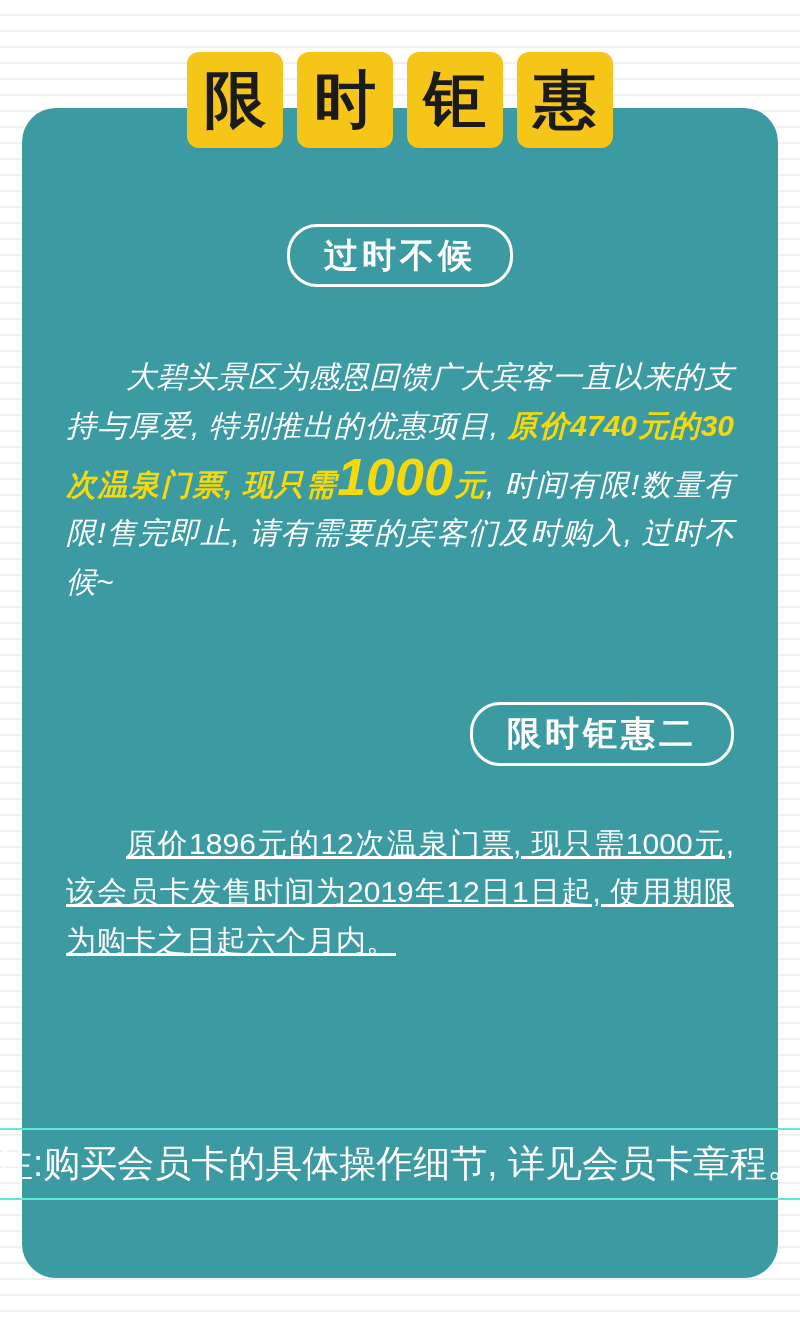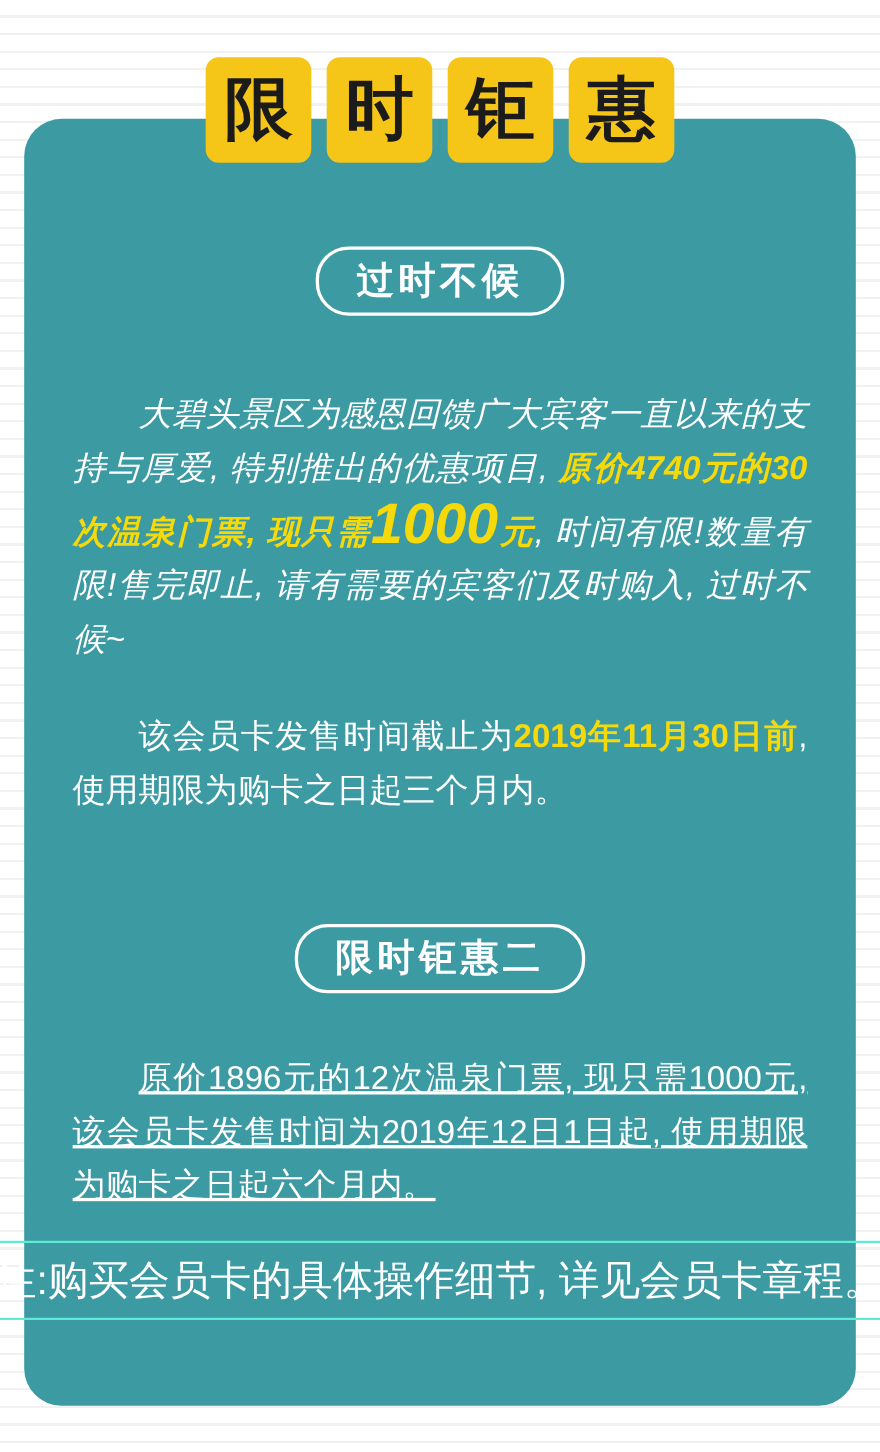--- a/index.html
+++ b/index.html
@@ -90,21 +90,21 @@
     border-radius: 30px;
     padding: 10px 34px;
     font-size: 34px;
     font-weight: bold;
     letter-spacing: 4px;
     color: #ffffff;
     line-height: 1.1;
     white-space: nowrap;
   }
   #section-one-pill-wrap { margin-top: 116px; }
-  #section-two-pill-wrap { margin-top: 96px; }
+  #section-two-pill-wrap { margin-top: 96px; justify-content: flex-end; }
 
   
   .para {
     font-size: 30px;
     line-height: 1.62;
     color: #ffffff;
     text-align: justify;
     margin: 0;
   }
   .para.indent { text-indent: 2em; }
@@ -149,21 +149,20 @@
 <div class="page">
 
   <div class="card">
     <div class="card-inner">
 
       <div class="pill-wrap" id="section-one-pill-wrap">
         <div class="pill">过时不候</div>
       </div>
 
       <p class="para indent" id="p1"><span>大碧头景区为感恩回馈广大宾客一直以来的支持与厚爱, 特别推出的优惠项目, </span><span class="hl">原价4740元的30次温泉门票, 现只需</span><span class="hl-big">1000</span><span class="hl">元</span><span>, 时间有限!数量有限!售完即止, 请有需要的宾客们及时购入, 过时不候~</span></p>
-      <p class="para indent" id="p2"><span>该会员卡发售时间截止为</span><span class="hl">2019年11月30日前</span><span>, 使用期限为购卡之日起三个月内。</span></p>
 
       <div class="pill-wrap" id="section-two-pill-wrap">
         <div class="pill">限时钜惠二</div>
       </div>
 
       <p class="para indent" id="p3"><span>原价1896元的12次温泉门票, 现只需1000元, 该会员卡发售时间为2019年12日1日起, 使用期限为购卡之日起六个月内。</span></p>
 
       <div class="note-wrap">
         <div class="note">注:购买会员卡的具体操作细节, 详见会员卡章程。</div>
       </div>

